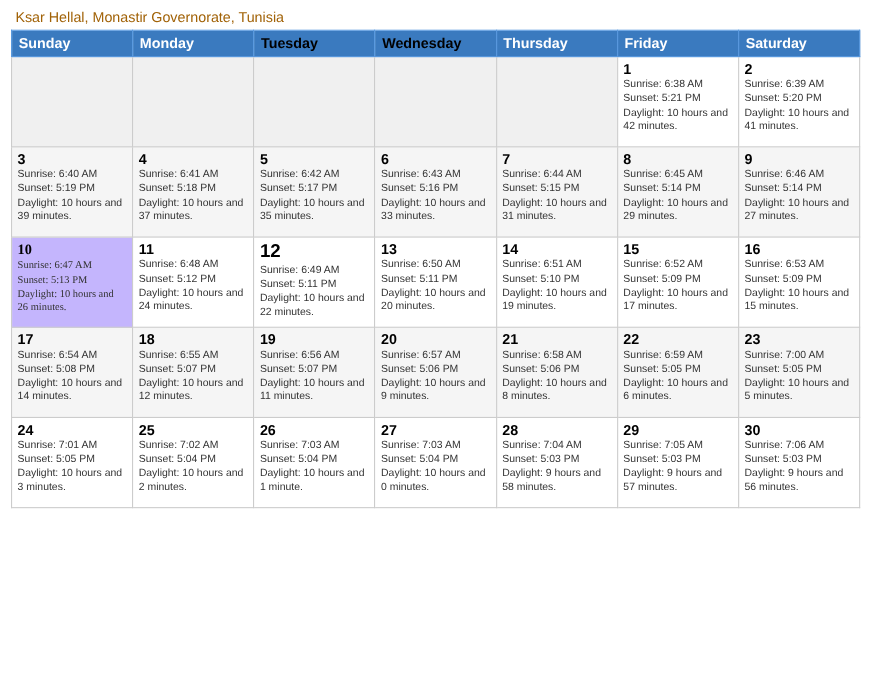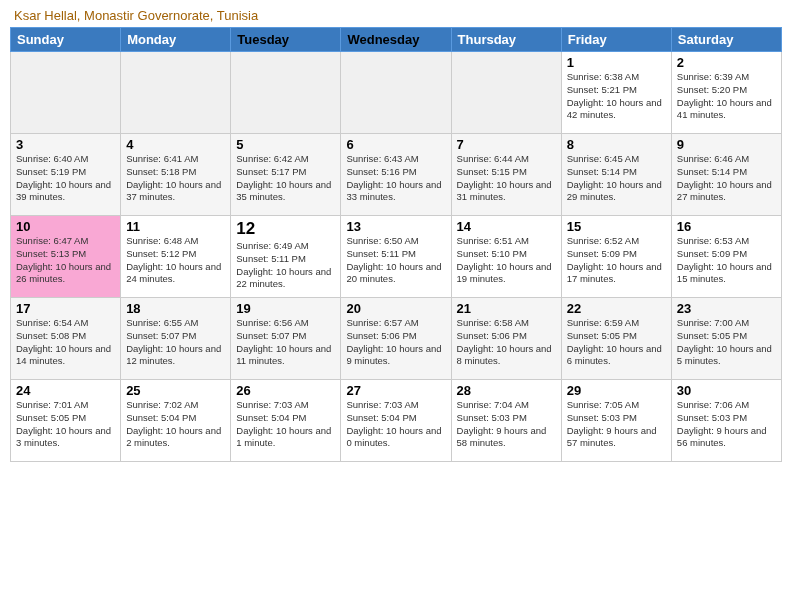--- a/index.html
+++ b/index.html
@@ -91,21 +91,21 @@
 Daylight: 10 hours and 29 minutes.</div>
         </td>
         <td style="border: 1px solid rgb(204, 204, 204); vertical-align: top; padding: 3px 5px; width: 14.2857%; height: 82px; background: rgb(245, 245, 245);">
           <span style="font-weight: bold; font-size: 13px; display: block; margin-bottom: 1px;">9</span>
           <div style="font-size: 9.5px; color: rgb(51, 51, 51); line-height: 1.35; white-space: pre-line;">Sunrise: 6:46 AM
 Sunset: 5:14 PM
 Daylight: 10 hours and 27 minutes.</div>
         </td>
       </tr>
       <tr>
-        <td style="border: 1px solid rgb(204, 204, 204); vertical-align: top; padding: 3px 5px; width: 14.2857%; height: 82px; background: #f9a8d4;">
+        <td style="border: 1px solid rgb(204, 204, 204); vertical-align: top; padding: 3px 5px; width: 14.2857%; height: 82px; background: #c4b5fd; font-family: Liberation Serif, serif;">
           <span style="font-weight: bold; font-size: 13px; display: block; margin-bottom: 1px;">10</span>
           <div style="font-size: 9.5px; color: rgb(51, 51, 51); line-height: 1.35; white-space: pre-line;">Sunrise: 6:47 AM
 Sunset: 5:13 PM
 Daylight: 10 hours and 26 minutes.</div>
         </td>
         <td style="border: 1px solid rgb(204, 204, 204); vertical-align: top; padding: 3px 5px; width: 14.2857%; height: 82px; background: rgb(255, 255, 255);">
           <span style="font-weight: bold; font-size: 13px; display: block; margin-bottom: 1px;">11</span>
           <div style="font-size: 9.5px; color: rgb(51, 51, 51); line-height: 1.35; white-space: pre-line;">Sunrise: 6:48 AM
 Sunset: 5:12 PM
 Daylight: 10 hours and 24 minutes.</div>

